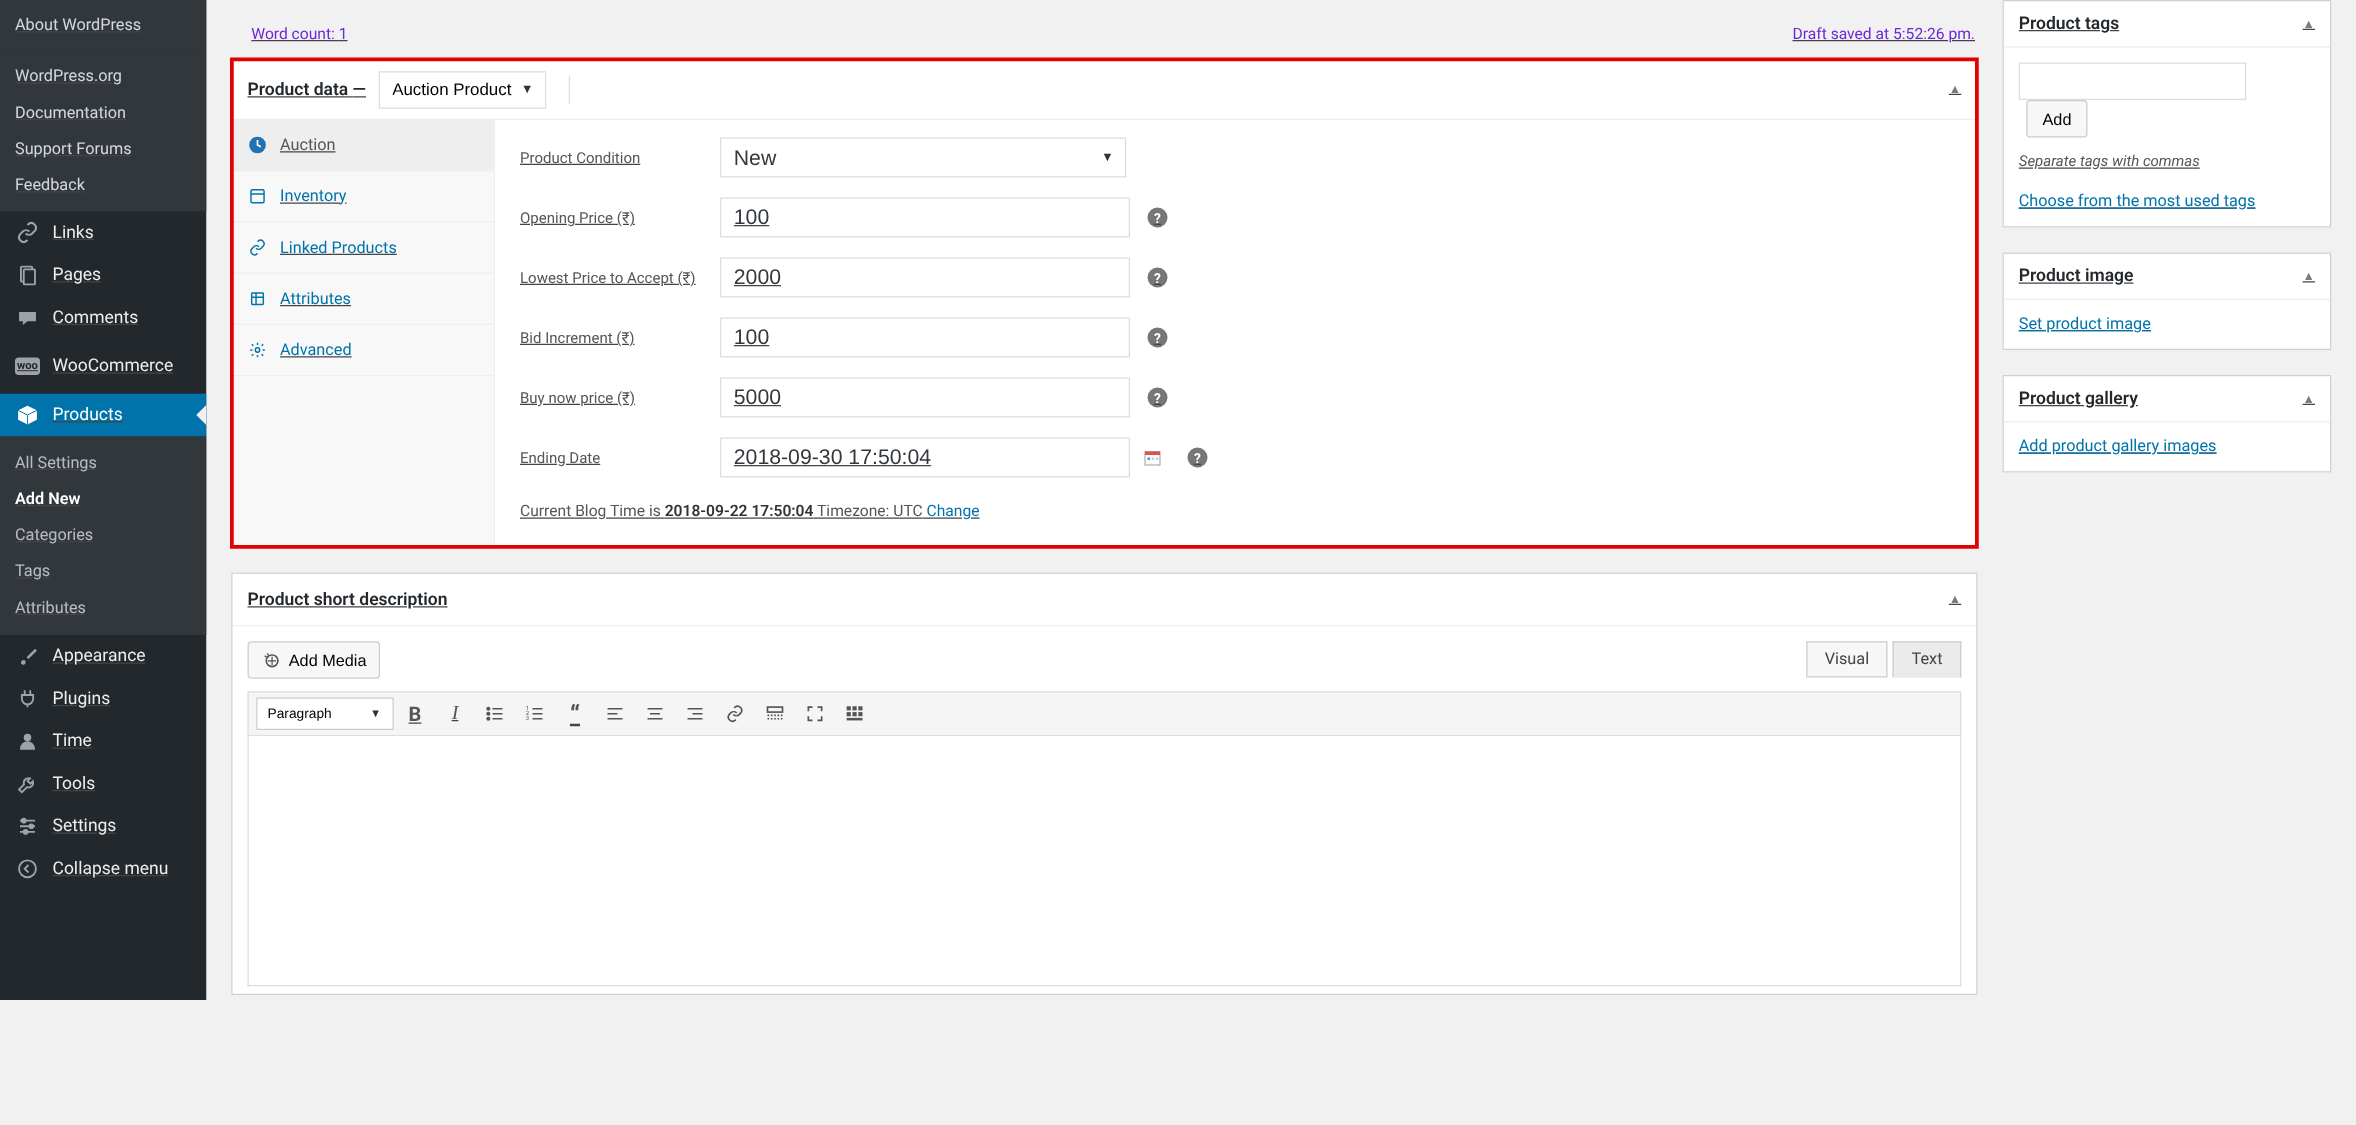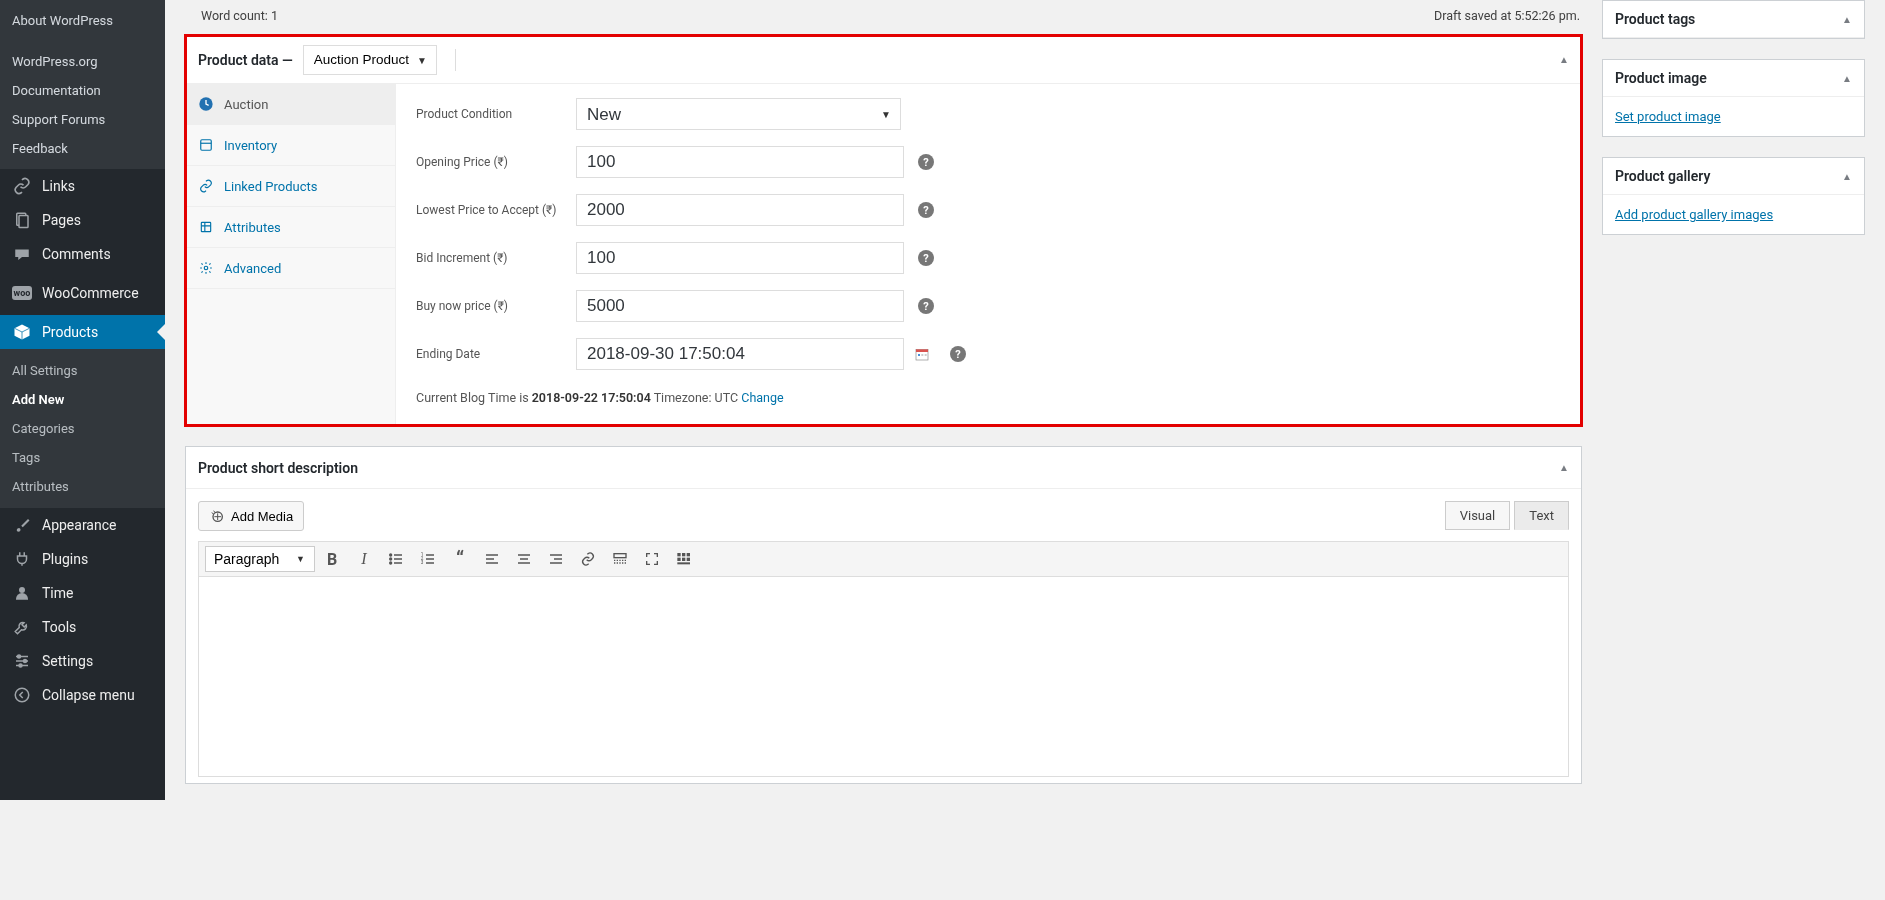--- a/index.html
+++ b/index.html
@@ -1,30 +1,30 @@
 <!DOCTYPE html>
 <html><head>
 <meta charset="utf-8">
 <style>
 * { box-sizing: border-box; margin: 0; padding: 0; }
 body { font-family: -apple-system, BlinkMacSystemFont, "Segoe UI", Roboto, Oxygen-Sans, Ubuntu, Cantarell, "Helvetica Neue", sans-serif; font-size: 13px; color: #444; background: #f1f1f1; }
-.wrapper { display: flex; width: 1885px; height: 800px; overflow: hidden; }
+.wrapper { display: flex; width: 1885px; height: 800px; overflow: hidden; text-decoration: underline; }
 .sidebar { width: 165px; background: #23282d; color: #eee; flex-shrink: 0; }
 .sidebar-item { display: flex; align-items: center; padding: 8px 10px 8px 12px; color: #eee; cursor: pointer; font-size: 14px; }
 .sidebar-item.sub { padding: 7px 12px; font-size: 13px; color: rgba(240,245,250,0.7); }
 .sidebar-item.sub.light { color: rgba(240,245,250,0.85); }
 .sidebar-item.sub.active { color: #fff; font-weight: 600; }
 .sidebar-group { background: #32373c; padding: 6px 0; }
 .sidebar-item.main { height: 34px; padding-left: 12px; }
 .sidebar-item.main .icon { width: 20px; height: 20px; margin-right: 10px; display: inline-flex; align-items: center; justify-content: center; font-size: 18px; }
 .sidebar-item.selected { background: #0073aa; color: #fff; position: relative; }
 .sidebar-item.selected::after { content: ''; position: absolute; right: 0; top: 50%; margin-top: -8px; border: 8px solid transparent; border-right-color: #f1f1f1; }
 .submenu { background: #32373c; padding: 7px 0; }
 .main-content { flex: 1; padding: 0 20px 20px 20px; overflow: hidden; }
-.top-row { display: flex; justify-content: space-between; padding: 8px 2px 12px 16px; color: #404040; font-size: 12.5px; }
+.top-row { display: flex; justify-content: space-between; padding: 20px 2px 12px 16px; color: #6d28d9; font-size: 12.5px; }
 .panel { background: #fff; border: 1px solid #ccd0d4; margin-bottom: 20px; position: relative; }
 .panel.highlighted { outline: 3px solid #e30000; outline-offset: -2px; }
 .panel-header { display: flex; align-items: center; justify-content: space-between; height: 48px; padding: 0 12px; border-bottom: 1px solid #eee; }
 .panel-header.tight { height: 42px; }
 .panel-header .left { display: flex; align-items: center; gap: 10px; }
 .panel-title { font-size: 14px; font-weight: 600; color: #23282d; }
 .panel-body { display: flex; }
 .tabs { width: 210px; background: #f8f8f8; border-right: 1px solid #eee; }
 .tab { display: flex; align-items: center; padding: 12px 12px; color: #0073aa; font-size: 13px; cursor: pointer; border-bottom: 1px solid #eee; gap: 10px; }
 .tab.active { background: #eeeeee; color: #555; }
@@ -51,21 +51,21 @@
 .meta-box .hint { font-style: italic; color: #555; font-size: 12px; margin-top: 12px; }
 .meta-box a { color: #0073aa; text-decoration: underline; font-size: 13px; }
 .toggle-tri { font-size: 10px; color: #787c82; }
 .short-desc-body { padding: 12px 12px 6px 12px; }
 .add-media-btn { border: 1px solid #ccc; background: #f7f7f7; padding: 6px 10px; border-radius: 3px; cursor: pointer; font-size: 13px; display: inline-flex; align-items: center; gap: 6px; }
 .editor-tabs { float: right; display: flex; }
 .editor-tab { border: 1px solid #ccc; background: #f7f7f7; padding: 6px 14px; font-size: 13px; cursor: pointer; }
 .editor-tab + .editor-tab { margin-left: 4px; }
 .editor-tab.active { background: #ebebeb; border-bottom-color: #ebebeb; }
 .toolbar { clear: both; margin-top: 10px; border: 1px solid #ddd; background: #f5f5f5; height: 36px; display: flex; align-items: center; padding: 0 6px; gap: 2px; }
-.toolbar .sel { border: 1px solid #ccc; background: #fff; height: 26px; width: 110px; font-size: 14px; padding: 4px 8px; appearance: none; }
+.toolbar .sel { border: 1px solid #ccc; background: #fff; height: 26px; width: 110px; font-size: 11px; padding: 4px 8px; appearance: none; }
 .tbtn { width: 30px; height: 30px; display: inline-flex; align-items: center; justify-content: center; cursor: pointer; color: #555; }
 .editor-area { border: 1px solid #ddd; border-top: none; height: 200px; background: #fff; }
 .prod-select { border: 1px solid #ddd; height: 30px; padding: 0 26px 0 10px; font-size: 13.5px; background: #fff; appearance: none; }
 .sep { width: 1px; height: 22px; background: #ddd; margin: 0 8px; }
 svg { display: block; }
 </style>
 </head>
 <body>
 
 <div class="wrapper">
@@ -399,20 +399,28 @@
       </div>
     </div>
   </div>
 
   <div class="right-col">
     <div class="meta-box">
       <div class="hd">
         <span>Product tags</span>
         <span class="toggle-tri">▲</span>
       </div>
+      <div class="bd">
+        <div>
+          <input type="text" style="">
+          <button>Add</button>
+        </div>
+        <div class="hint">Separate tags with commas</div>
+        <div style="margin-top:18px"><a href="#">Choose from the most used tags</a></div>
+      </div>
     </div>
 
     <div class="meta-box">
       <div class="hd">
         <span>Product image</span>
         <span class="toggle-tri">▲</span>
       </div>
       <div class="bd">
         <a href="#">Set product image</a>
       </div>

